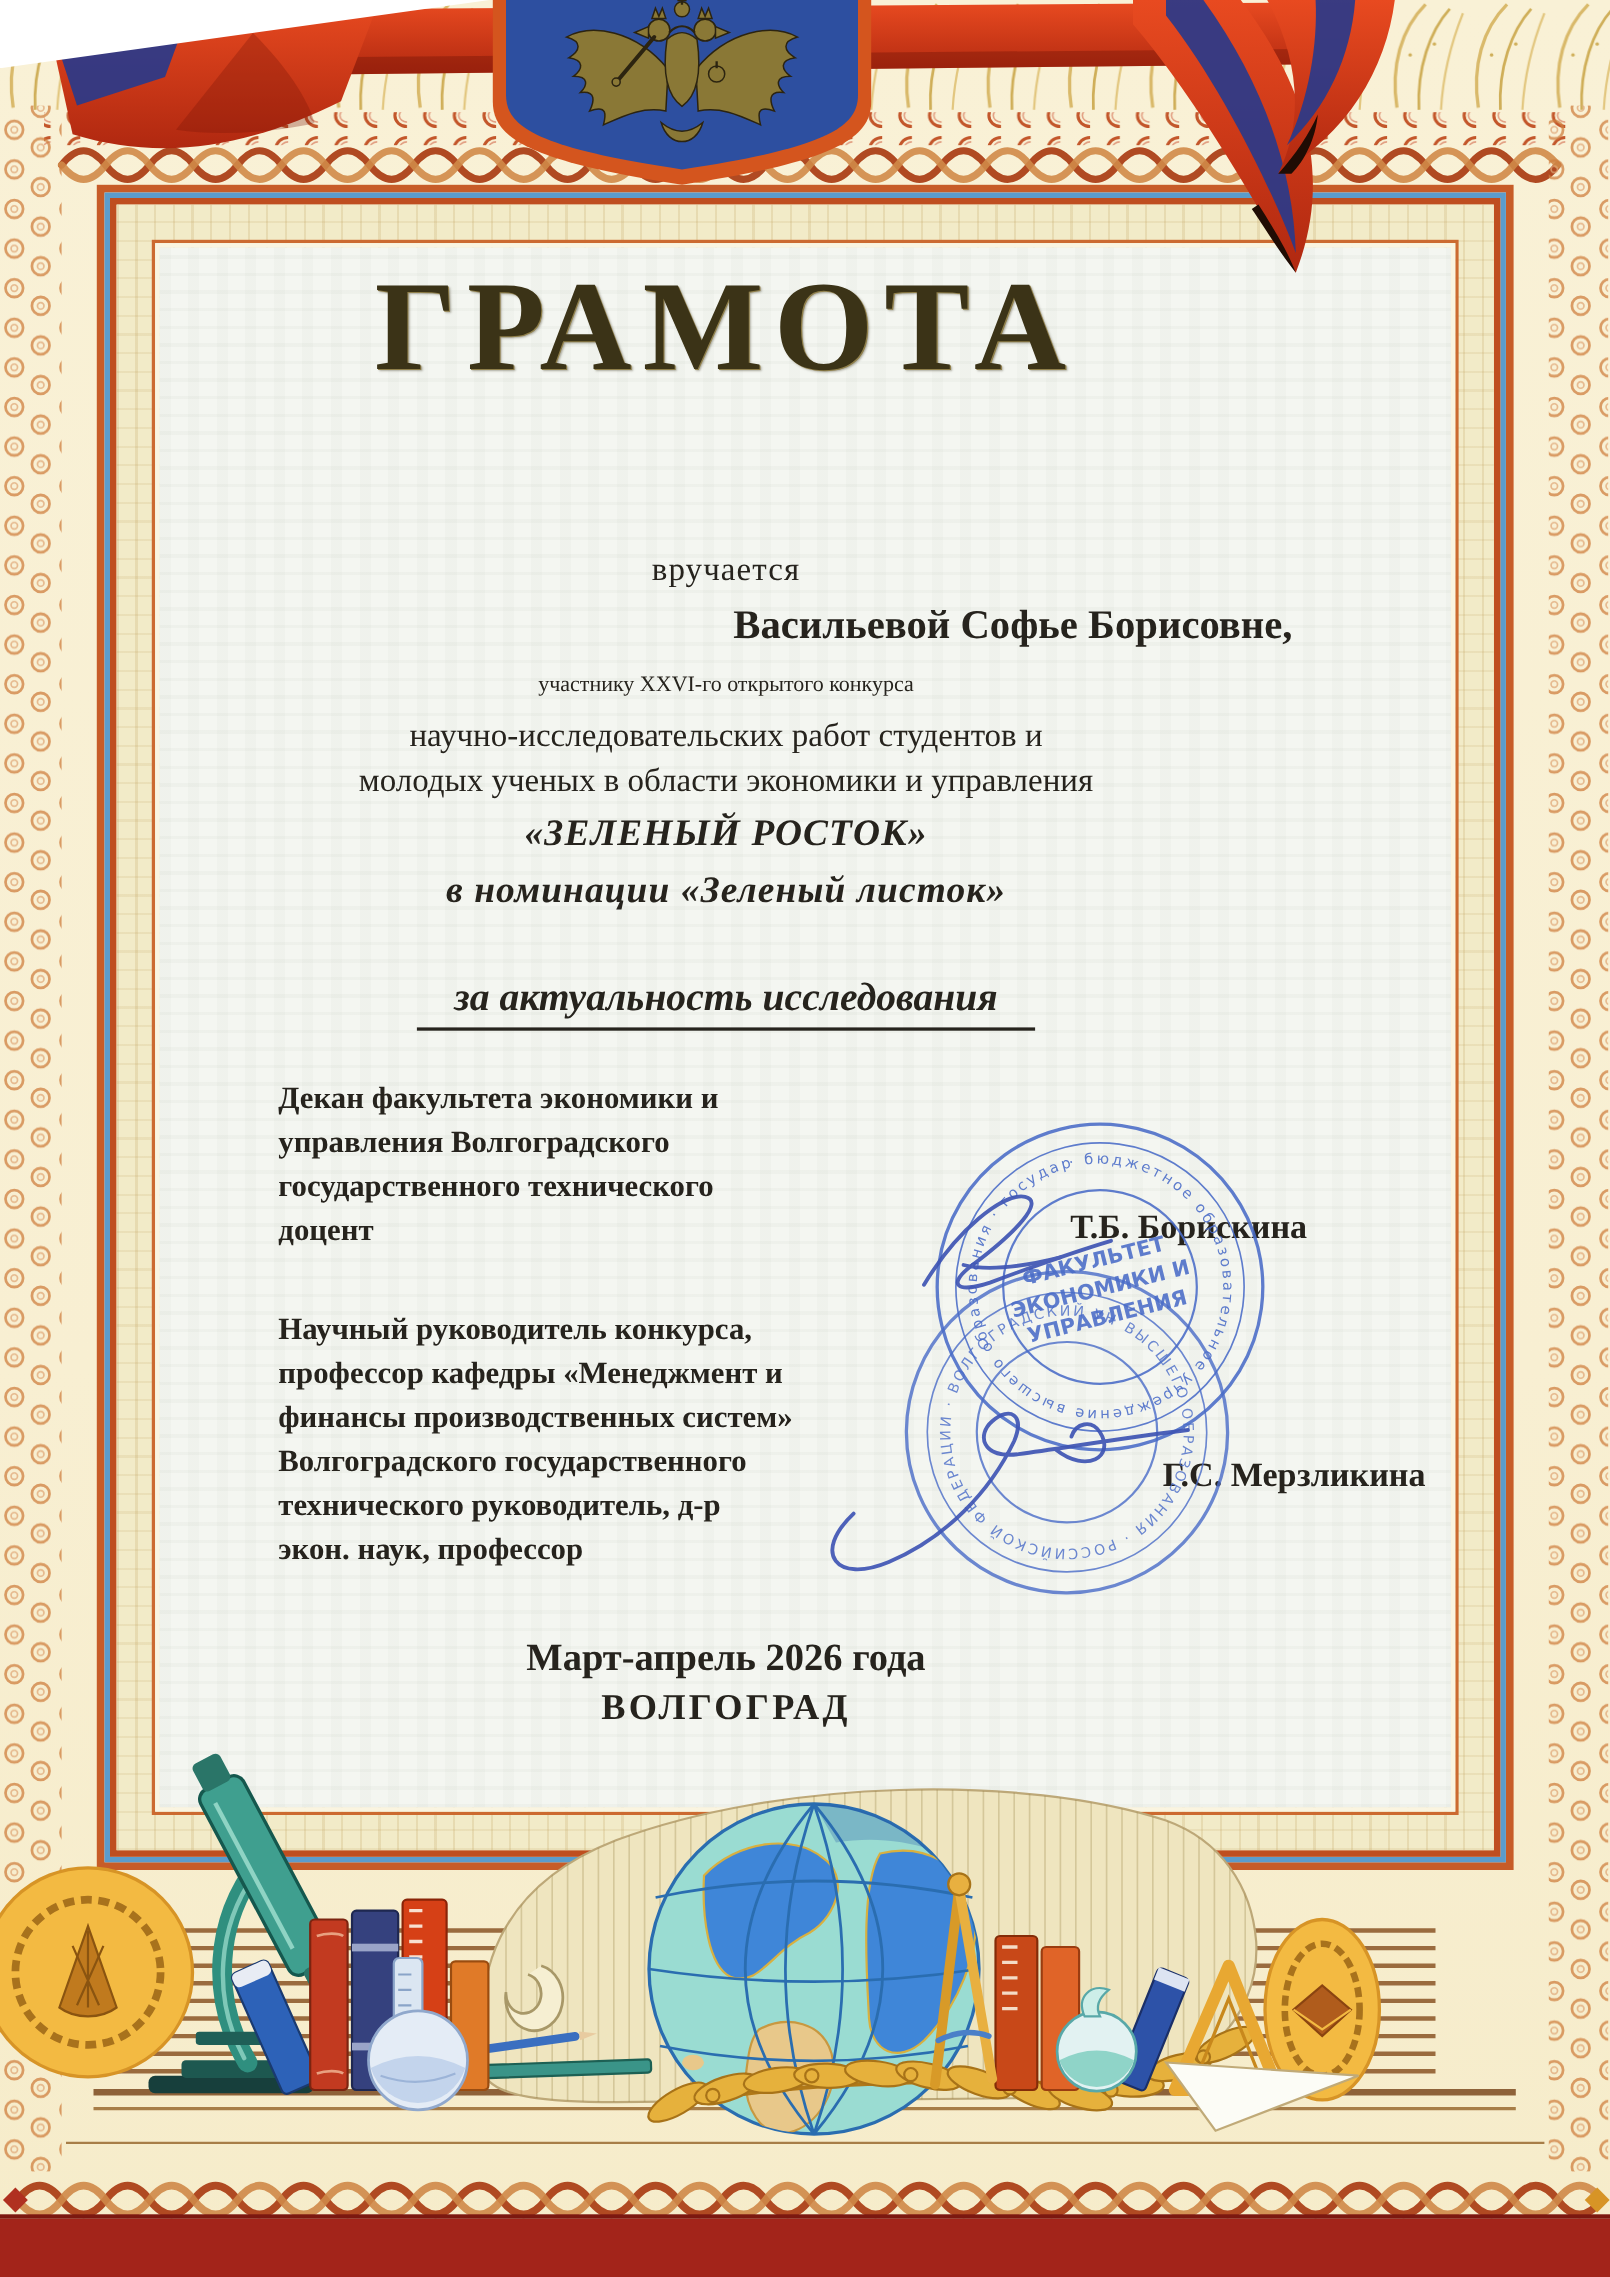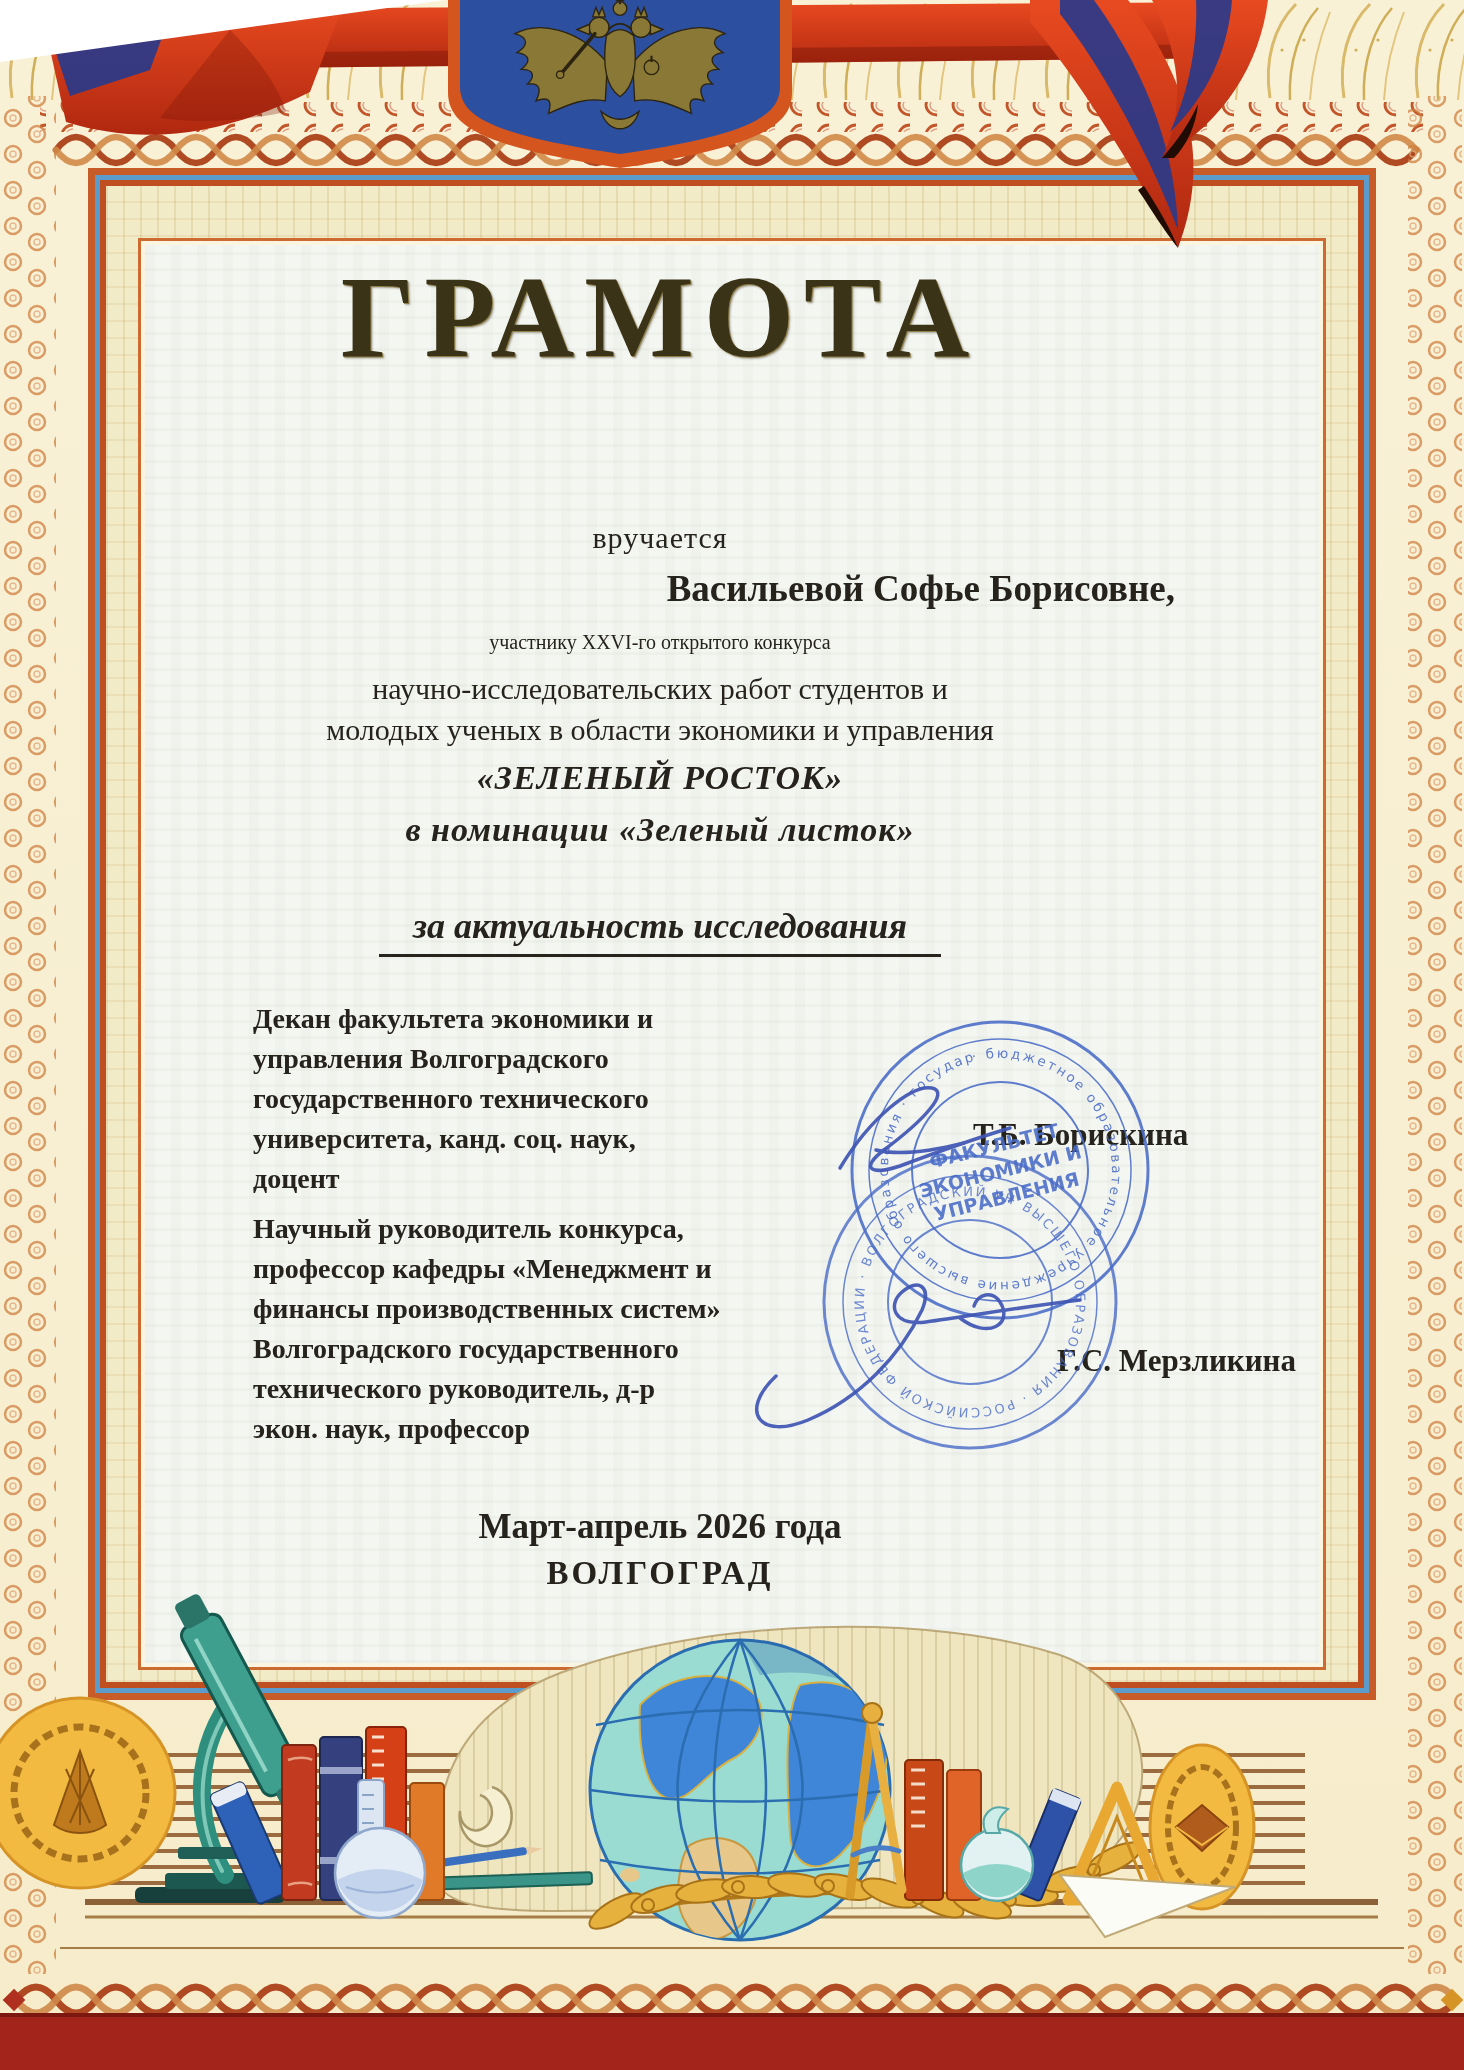--- a/index.html
+++ b/index.html
@@ -12,21 +12,21 @@
 
   
   .frame{position:absolute;left:88px;top:168px;width:1288px;height:1532px;}
   .b{box-sizing:border-box;width:100%;height:100%;}
   .f1{border:7px solid #c75c28;}
   .f2{border:5px solid #5b9ccc;}
   .f3{border:6px solid #bf4e20;}
   .f4{padding:32px;background:#f2ebc8;
       background-image:repeating-linear-gradient(90deg,rgba(186,152,82,.20) 0 2px,transparent 2px 17px),
                        repeating-linear-gradient(0deg,rgba(186,152,82,.14) 0 2px,transparent 2px 17px);}
-  .f5{border:3px solid #cc6a30;margin-top:20px;}
+  .f5{border:3px solid #cc6a30;}
   .f6{border:4px solid #faf4e0;}
   .inner{position:relative;width:100%;height:100%;background:#f4f6f1;
          background-image:repeating-linear-gradient(0deg,rgba(168,178,162,.08) 0 3px,transparent 3px 16px),
                           repeating-linear-gradient(90deg,rgba(168,178,162,.06) 0 10px,transparent 10px 26px);}
 
   
   .cline{position:absolute;left:0;width:1030px;text-align:center;color:#26231d;}
   .title{top:14px;font-size:116px;line-height:1;font-weight:bold;letter-spacing:10px;
          color:#3b3317;text-shadow:1px 1px 0 #8f7f4a,2px 2px 2px rgba(40,32,10,.35);}
   .presented{top:276px;font-size:30px;letter-spacing:1px;}
@@ -113,21 +113,20 @@
       <div class="cline nomination">в номинации «Зеленый листок»</div>
 
       <div class="cline award">
         <span>за актуальность исследования</span>
       </div>
 
       <div class="signerblock sb1">
         <div>Декан факультета экономики и</div>
         <div>управления Волгоградского</div>
         <div>государственного технического</div>
-        <div>университета, канд. соц. наук,</div>
         <div>доцент</div>
       </div>
       <div class="signame sn1">Т.Б. Борискина</div>
 
       <div class="signerblock sb2">
         <div>Научный руководитель конкурса,</div>
         <div>профессор кафедры «Менеджмент и</div>
         <div>финансы производственных систем»</div>
         <div>Волгоградского государственного</div>
         <div>технического руководитель, д-р</div>

